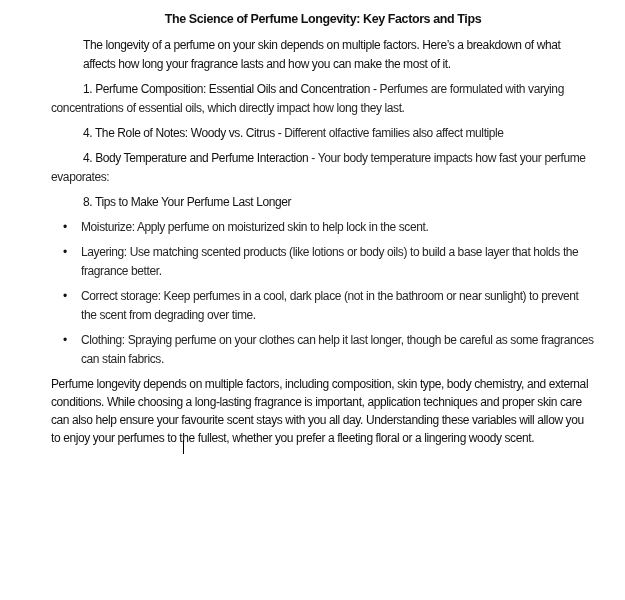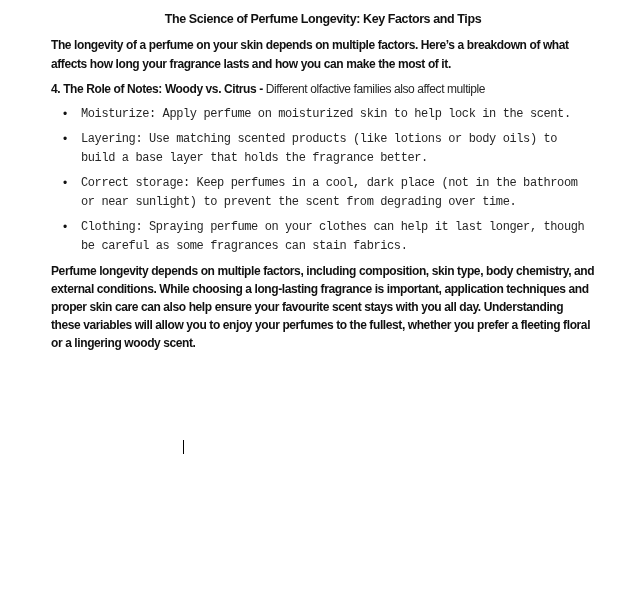--- a/index.html
+++ b/index.html
@@ -19,22 +19,23 @@
     padding: 10px 30px 0 51px;
   }
   .para {
     font-size: 12px;
     line-height: 19px;
     letter-spacing: -0.4px;
     margin: 0 0 6px 0;
     text-align: left;
   }
   .bold {
-    font-weight: 700;
+    font-weight: 400;
     color: var(--heading, #111111);
+    margin-left: 32px;
   }
   .title {
     font-size: 12.5px;
     line-height: 19px;
     letter-spacing: -0.4px;
     font-weight: 700;
     color: var(--heading, #111111);
     text-align: center;
     margin: 0 0 7px 0;
   }
@@ -48,51 +49,54 @@
     align-items: flex-start;
     font-size: 12px;
     line-height: 19px;
     letter-spacing: -0.4px;
     margin: 0 0 6px 0;
   }
   .bullet-marker {
     flex: 0 0 18px;
     color: var(--heading, #111111);
   }
-  .tip-text { flex: 1 1 auto; font-family: Liberation Mono, monospace; }
+  .tip-text { flex: 1 1 auto; }
   .conclusion {
     line-height: 18px;
-    font-weight: 700;
+    font-weight: 400;
     color: var(--heading, #111111);
   }
   .caret {
     position: absolute;
     left: 183px;
     top: 440px;
     width: 1px;
     height: 14px;
     background: #000000;
   }
 </style>
 </head>
 <body>
 
 <div class="page">
 
   <p class="title">The Science of Perfume Longevity: Key Factors and Tips</p>
 
   <p class="para bold">The longevity of a perfume on your skin depends on multiple factors. Here’s a breakdown of what affects how long your fragrance lasts and how you can make the most of it.</p>
 
+  <p class="para"><span class="bold">1. Perfume Composition: Essential Oils and Concentration -</span><span> Perfumes are formulated with varying concentrations of essential oils, which directly impact how long they last.</span></p>
 
   <p class="para"><span class="bold">4. The Role of Notes: Woody vs. Citrus -</span><span> Different olfactive families also affect multiple</span></p>
 
 
+  <p class="para"><span class="bold">4. Body Temperature and Perfume Interaction</span><span> - Your body temperature impacts how fast your perfume evaporates:</span></p>
 
 
 
+  <p class="para bold">8. Tips to Make Your Perfume Last Longer</p>
 
   <ul class="tips">
     <li>
       <span class="bullet-marker">•</span>
       <span class="tip-text">Moisturize: Apply perfume on moisturized skin to help lock in the scent.</span>
     </li>
     <li>
       <span class="bullet-marker">•</span>
       <span class="tip-text">Layering: Use matching scented products (like lotions or body oils) to build a base layer that holds the fragrance better.</span>
     </li>

